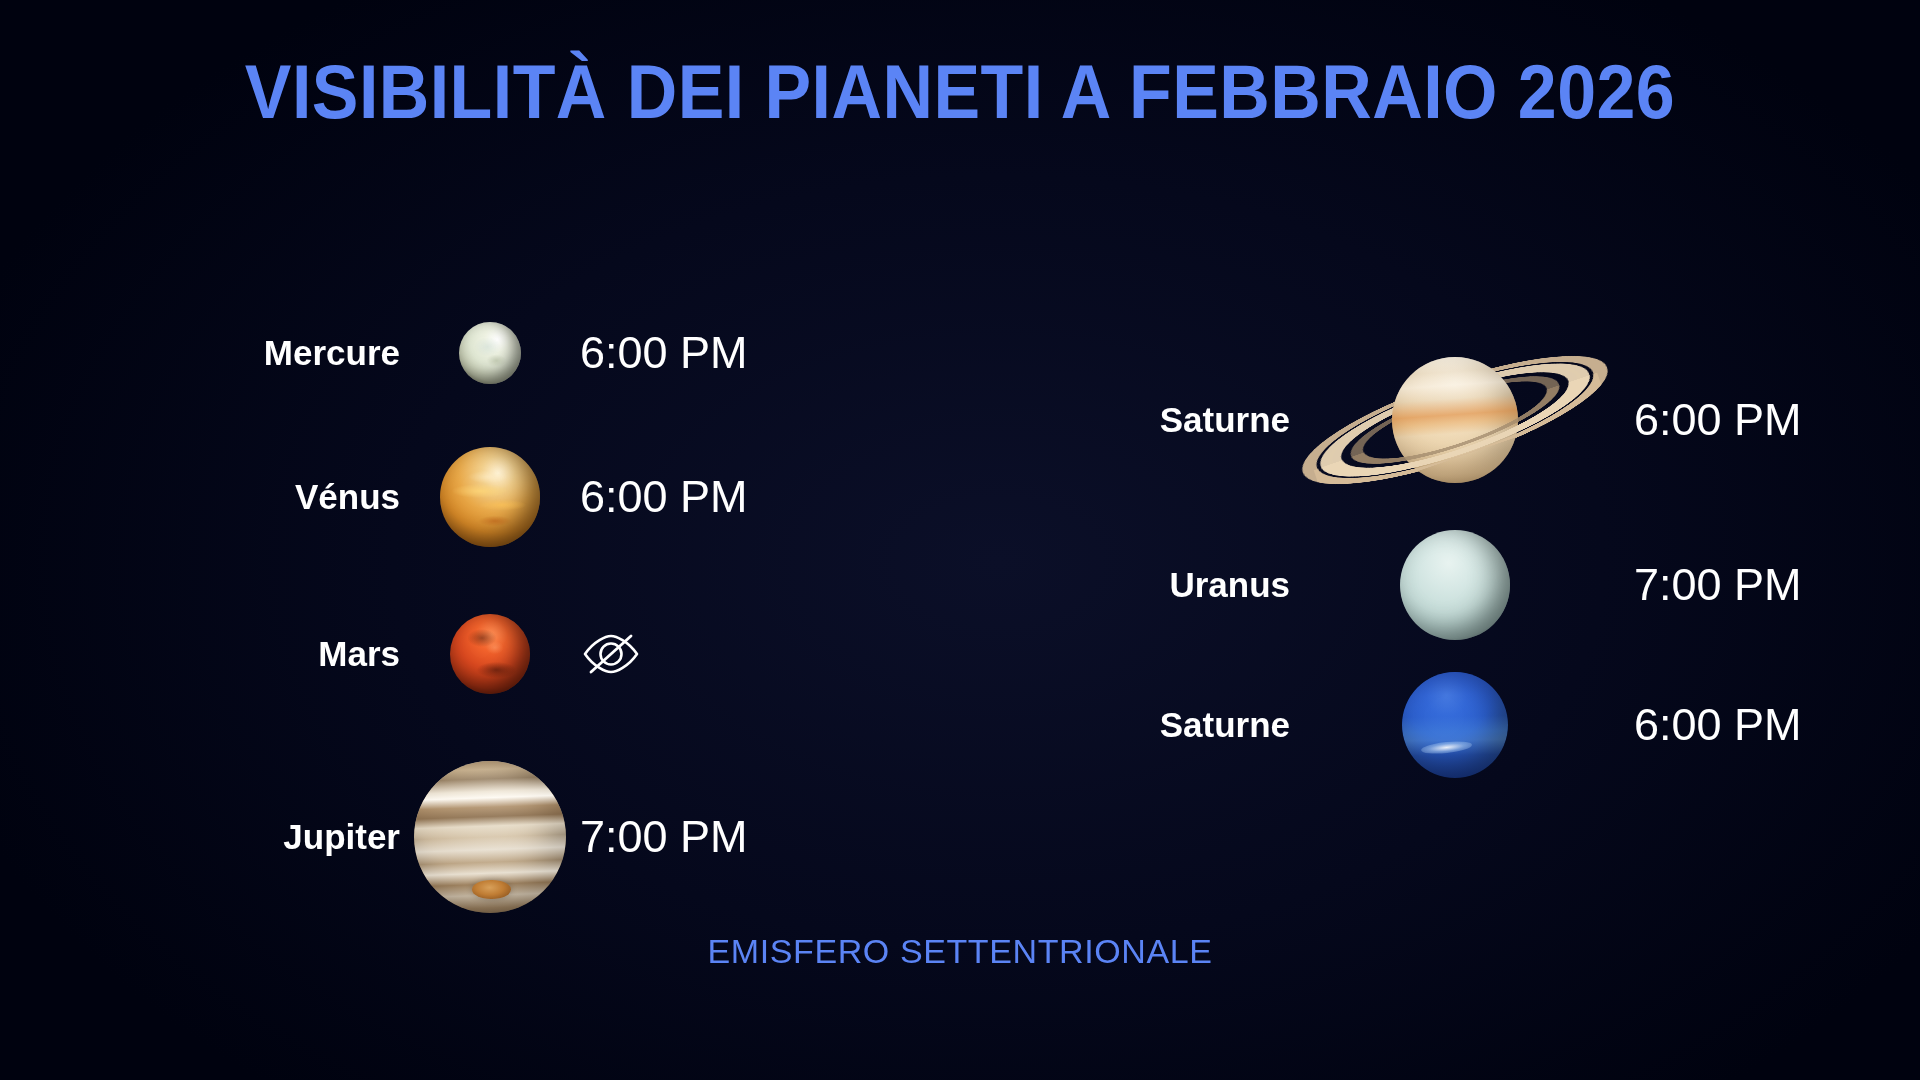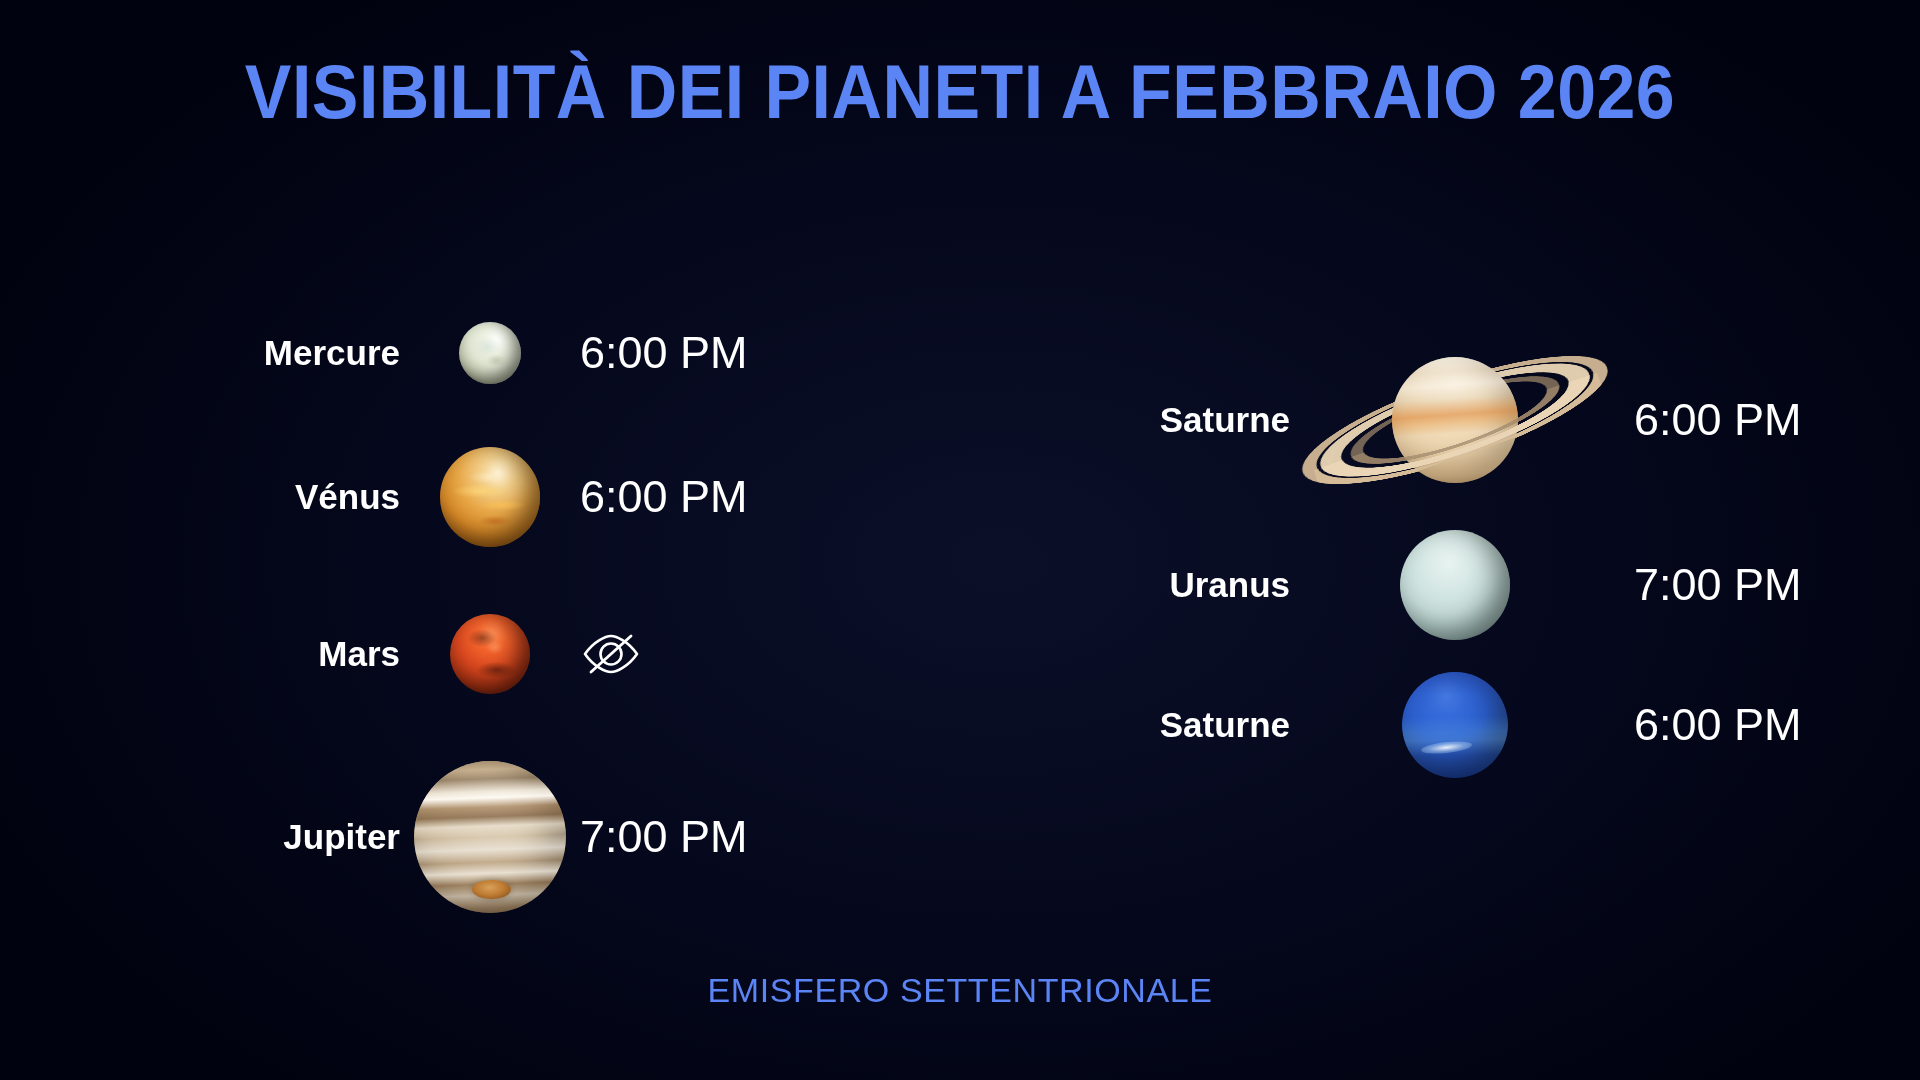--- a/index.html
+++ b/index.html
@@ -31,21 +31,21 @@
     letter-spacing: 0.5px;
     color: #5b84f5;
     transform: scaleX(0.92);
     white-space: nowrap;
   }
 
   
   #footer {
     position: absolute;
     left: 0; right: 0;
-    top: 971px;
+    top: 932px;
     text-align: center;
     font-size: 34px;
     letter-spacing: 0.6px;
     color: #5b84f5;
     white-space: nowrap;
   }
 
   
   .row {
     position: absolute;

